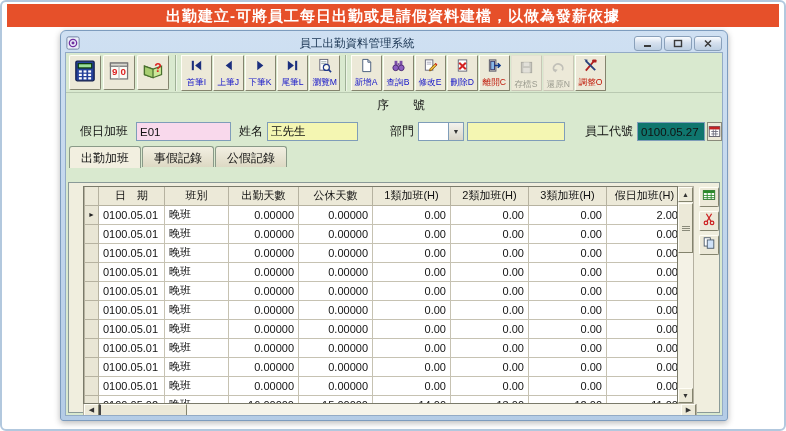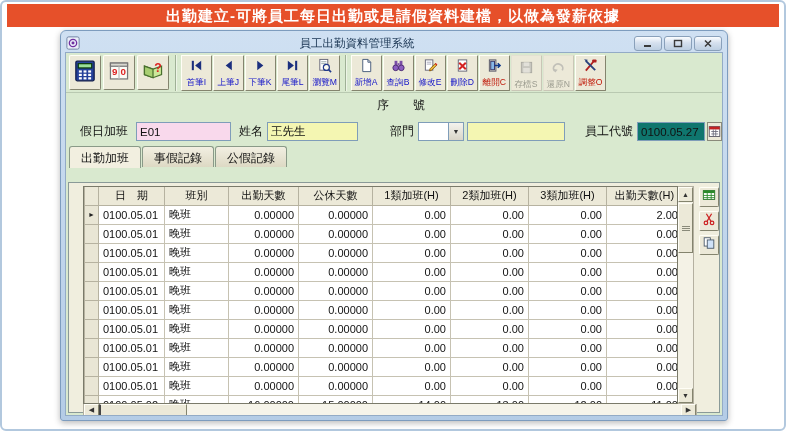--- a/index.html
+++ b/index.html
@@ -334,21 +334,21 @@
               <thead>
                   <tr>
                     <th></th>
                     <th>日　期</th>
                     <th>班別</th>
                     <th>出勤天數</th>
                     <th>公休天數</th>
                     <th>1類加班(H)</th>
                     <th>2類加班(H)</th>
                     <th>3類加班(H)</th>
-                    <th>出勤天數(H)</th>
+                    <th>假日加班(H)</th>
                   </tr>
                 </thead>
               <tbody>
                   <tr>
                     <td class="sel">►</td>
                     <td class="">0100.05.01</td>
                     <td class="">晚班</td>
                     <td class="num">0.00000</td>
                     <td class="num">0.00000</td>
                     <td class="num">0.00</td>

